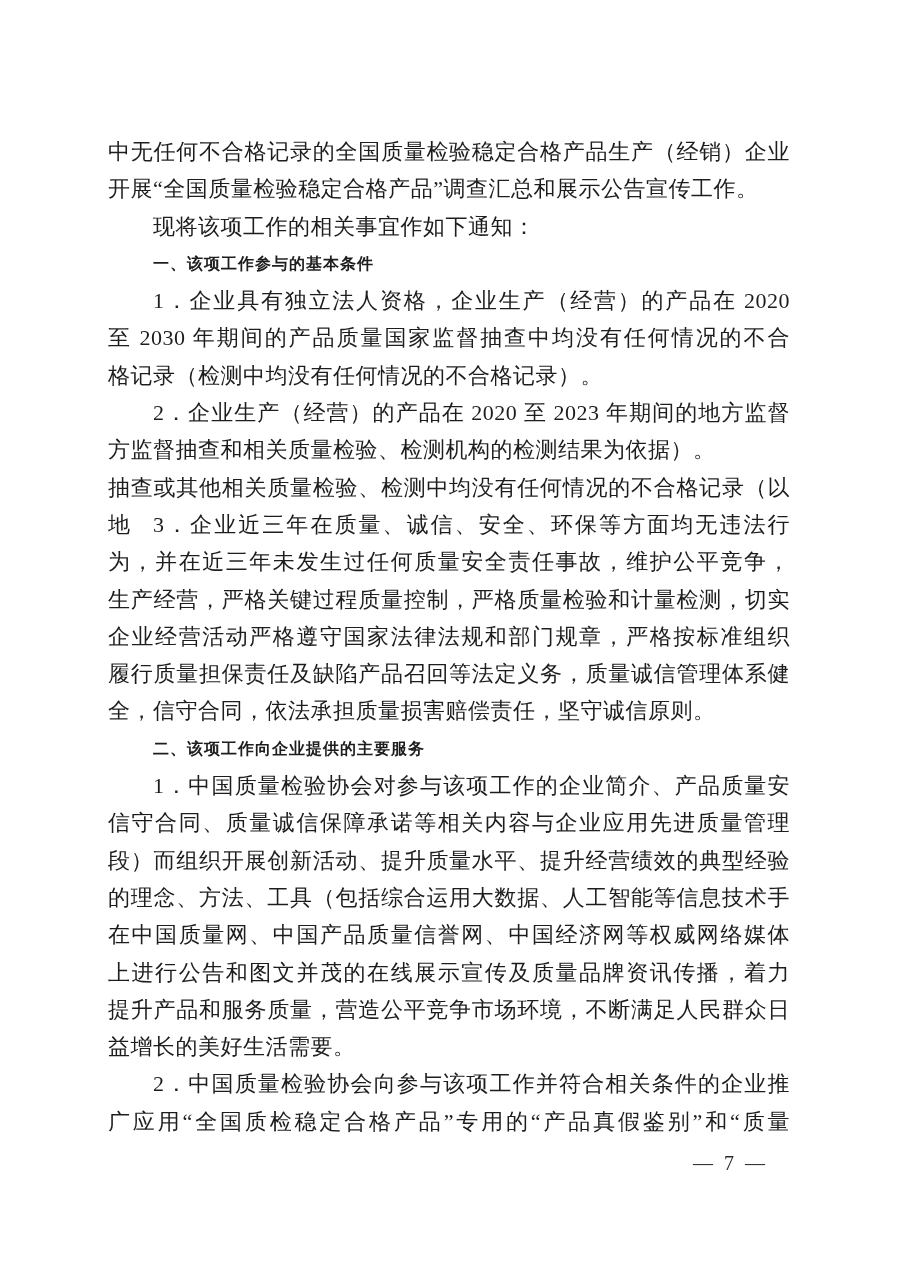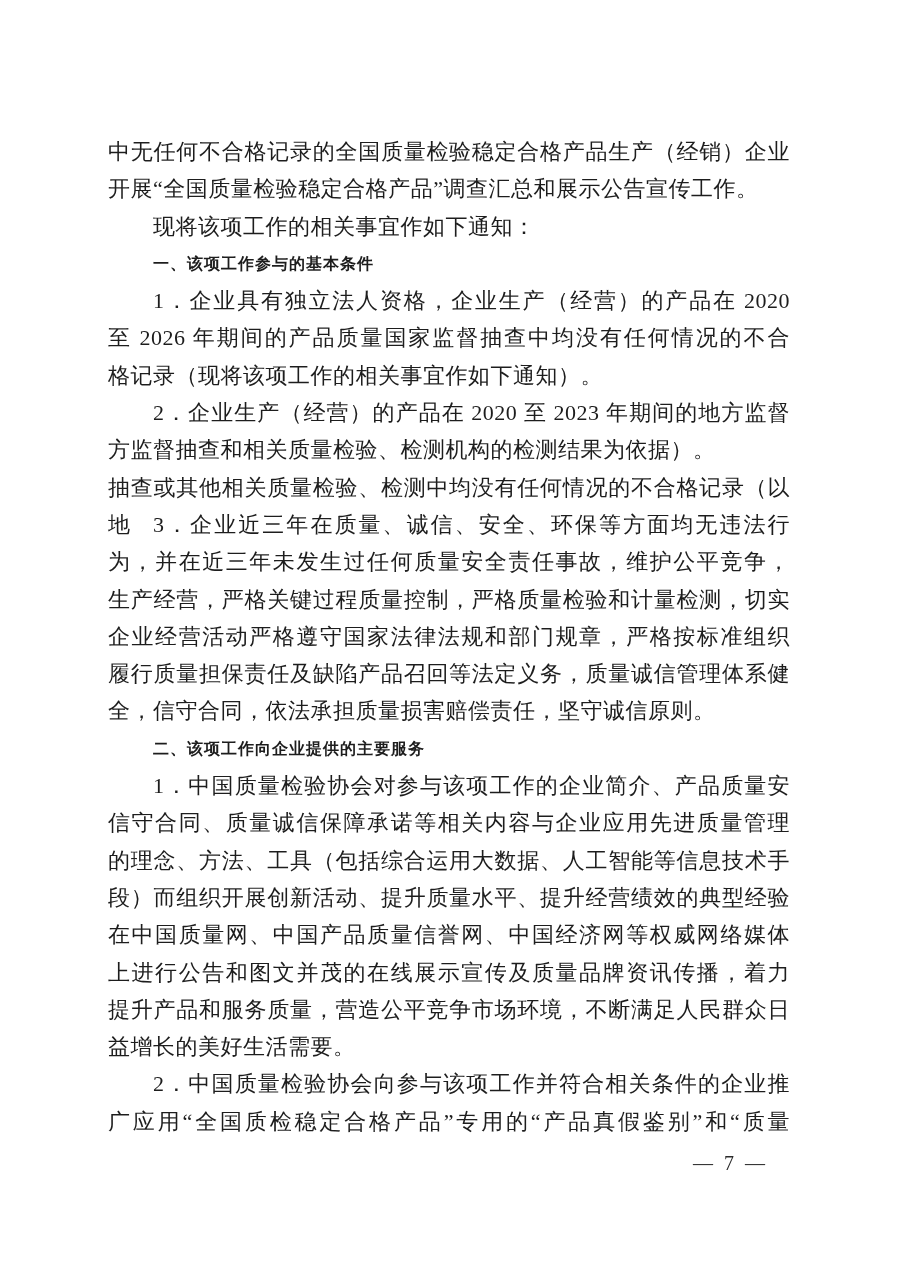--- a/index.html
+++ b/index.html
@@ -59,36 +59,36 @@
 </head>
 <body>
 
 <div class="page">
   <div class="content" id="doc-body">
       <div class="ln fill">中无任何不合格记录的全国质量检验稳定合格产品生产（经销）企业</div>
       <div class="ln">开展“全国质量检验稳定合格产品”调查汇总和展示公告宣传工作。</div>
       <div class="ln indent">现将该项工作的相关事宜作如下通知：</div>
       <div class="ln heading indent">一、该项工作参与的基本条件</div>
       <div class="ln indent fill">1．企业具有独立法人资格，企业生产（经营）的产品在 2020</div>
-      <div class="ln fill">至 2026 年期间的产品质量国家监督抽查中均没有任何情况的不合</div>
-      <div class="ln">格记录（现将该项工作的相关事宜作如下通知）。</div>
+      <div class="ln fill">至 2030 年期间的产品质量国家监督抽查中均没有任何情况的不合</div>
+      <div class="ln">格记录（检测中均没有任何情况的不合格记录）。</div>
       <div class="ln indent fill">2．企业生产（经营）的产品在 2020 至 2023 年期间的地方监督</div>
       <div class="ln">方监督抽查和相关质量检验、检测机构的检测结果为依据）。</div>
       <div class="ln fill">抽查或其他相关质量检验、检测中均没有任何情况的不合格记录（以地</div>
       <div class="ln indent fill">3．企业近三年在质量、诚信、安全、环保等方面均无违法行</div>
       <div class="ln fill">为，并在近三年未发生过任何质量安全责任事故，维护公平竞争，</div>
       <div class="ln fill">生产经营，严格关键过程质量控制，严格质量检验和计量检测，切实</div>
       <div class="ln fill">企业经营活动严格遵守国家法律法规和部门规章，严格按标准组织</div>
       <div class="ln fill">履行质量担保责任及缺陷产品召回等法定义务，质量诚信管理体系健</div>
       <div class="ln">全，信守合同，依法承担质量损害赔偿责任，坚守诚信原则。</div>
       <div class="ln heading indent">二、该项工作向企业提供的主要服务</div>
       <div class="ln indent fill">1．中国质量检验协会对参与该项工作的企业简介、产品质量安</div>
       <div class="ln fill">信守合同、质量诚信保障承诺等相关内容与企业应用先进质量管理</div>
+      <div class="ln fill">段）而组织开展创新活动、提升质量水平、提升经营绩效的典型经验</div>
       <div class="ln fill">的理念、方法、工具（包括综合运用大数据、人工智能等信息技术手</div>
-      <div class="ln fill">段）而组织开展创新活动、提升质量水平、提升经营绩效的典型经验</div>
       <div class="ln fill">在中国质量网、中国产品质量信誉网、中国经济网等权威网络媒体</div>
       <div class="ln fill">上进行公告和图文并茂的在线展示宣传及质量品牌资讯传播，着力</div>
       <div class="ln fill">提升产品和服务质量，营造公平竞争市场环境，不断满足人民群众日</div>
       <div class="ln">益增长的美好生活需要。</div>
       <div class="ln indent fill">2．中国质量检验协会向参与该项工作并符合相关条件的企业推</div>
       <div class="ln fill">广应用“全国质检稳定合格产品”专用的“产品真假鉴别”和“质量</div>
     </div>
   <div class="footer">— 7 —</div>
 </div>
 

